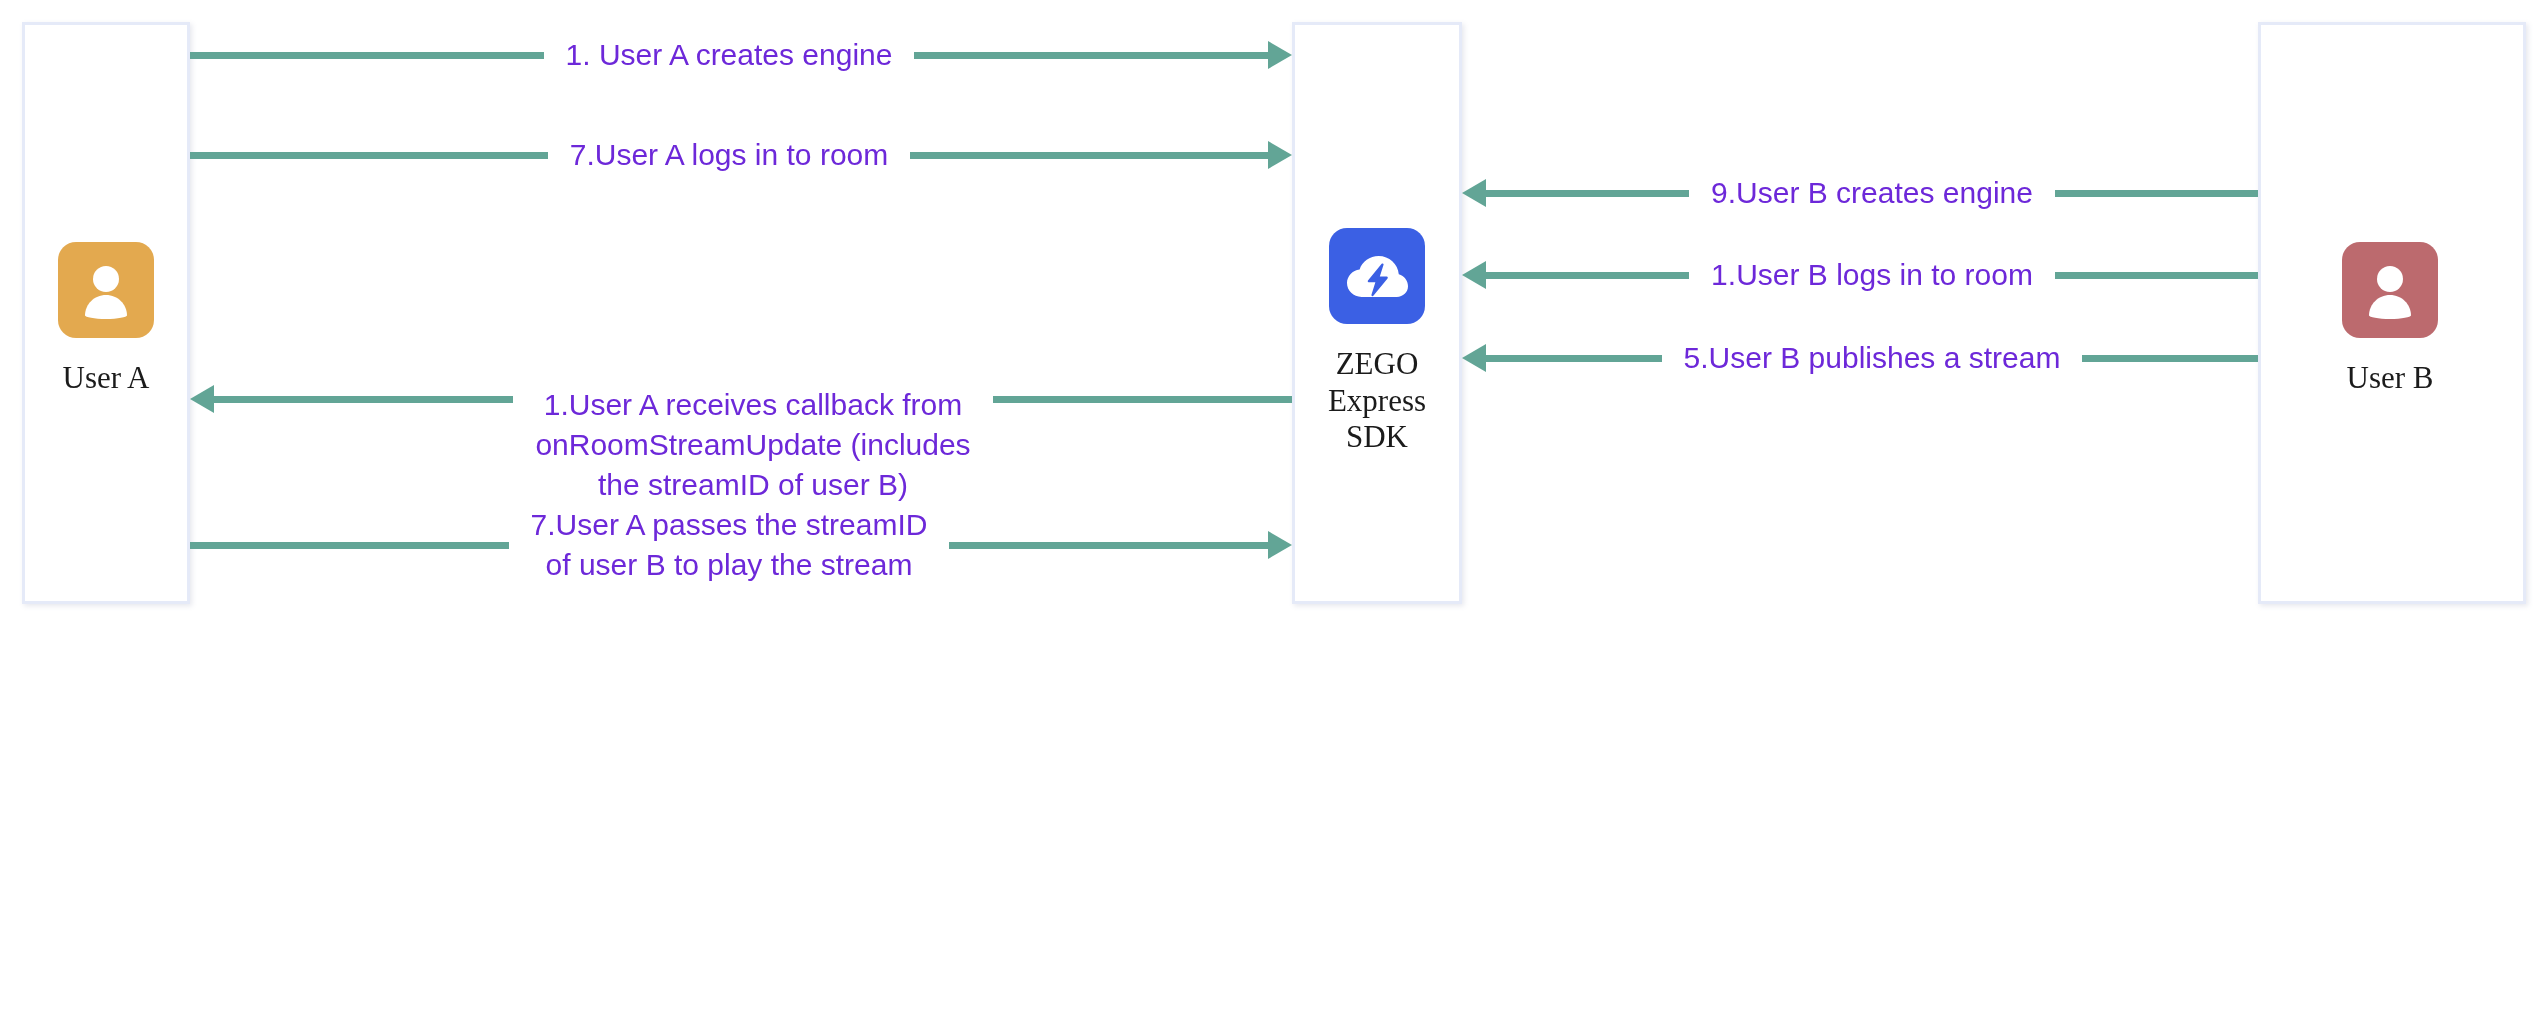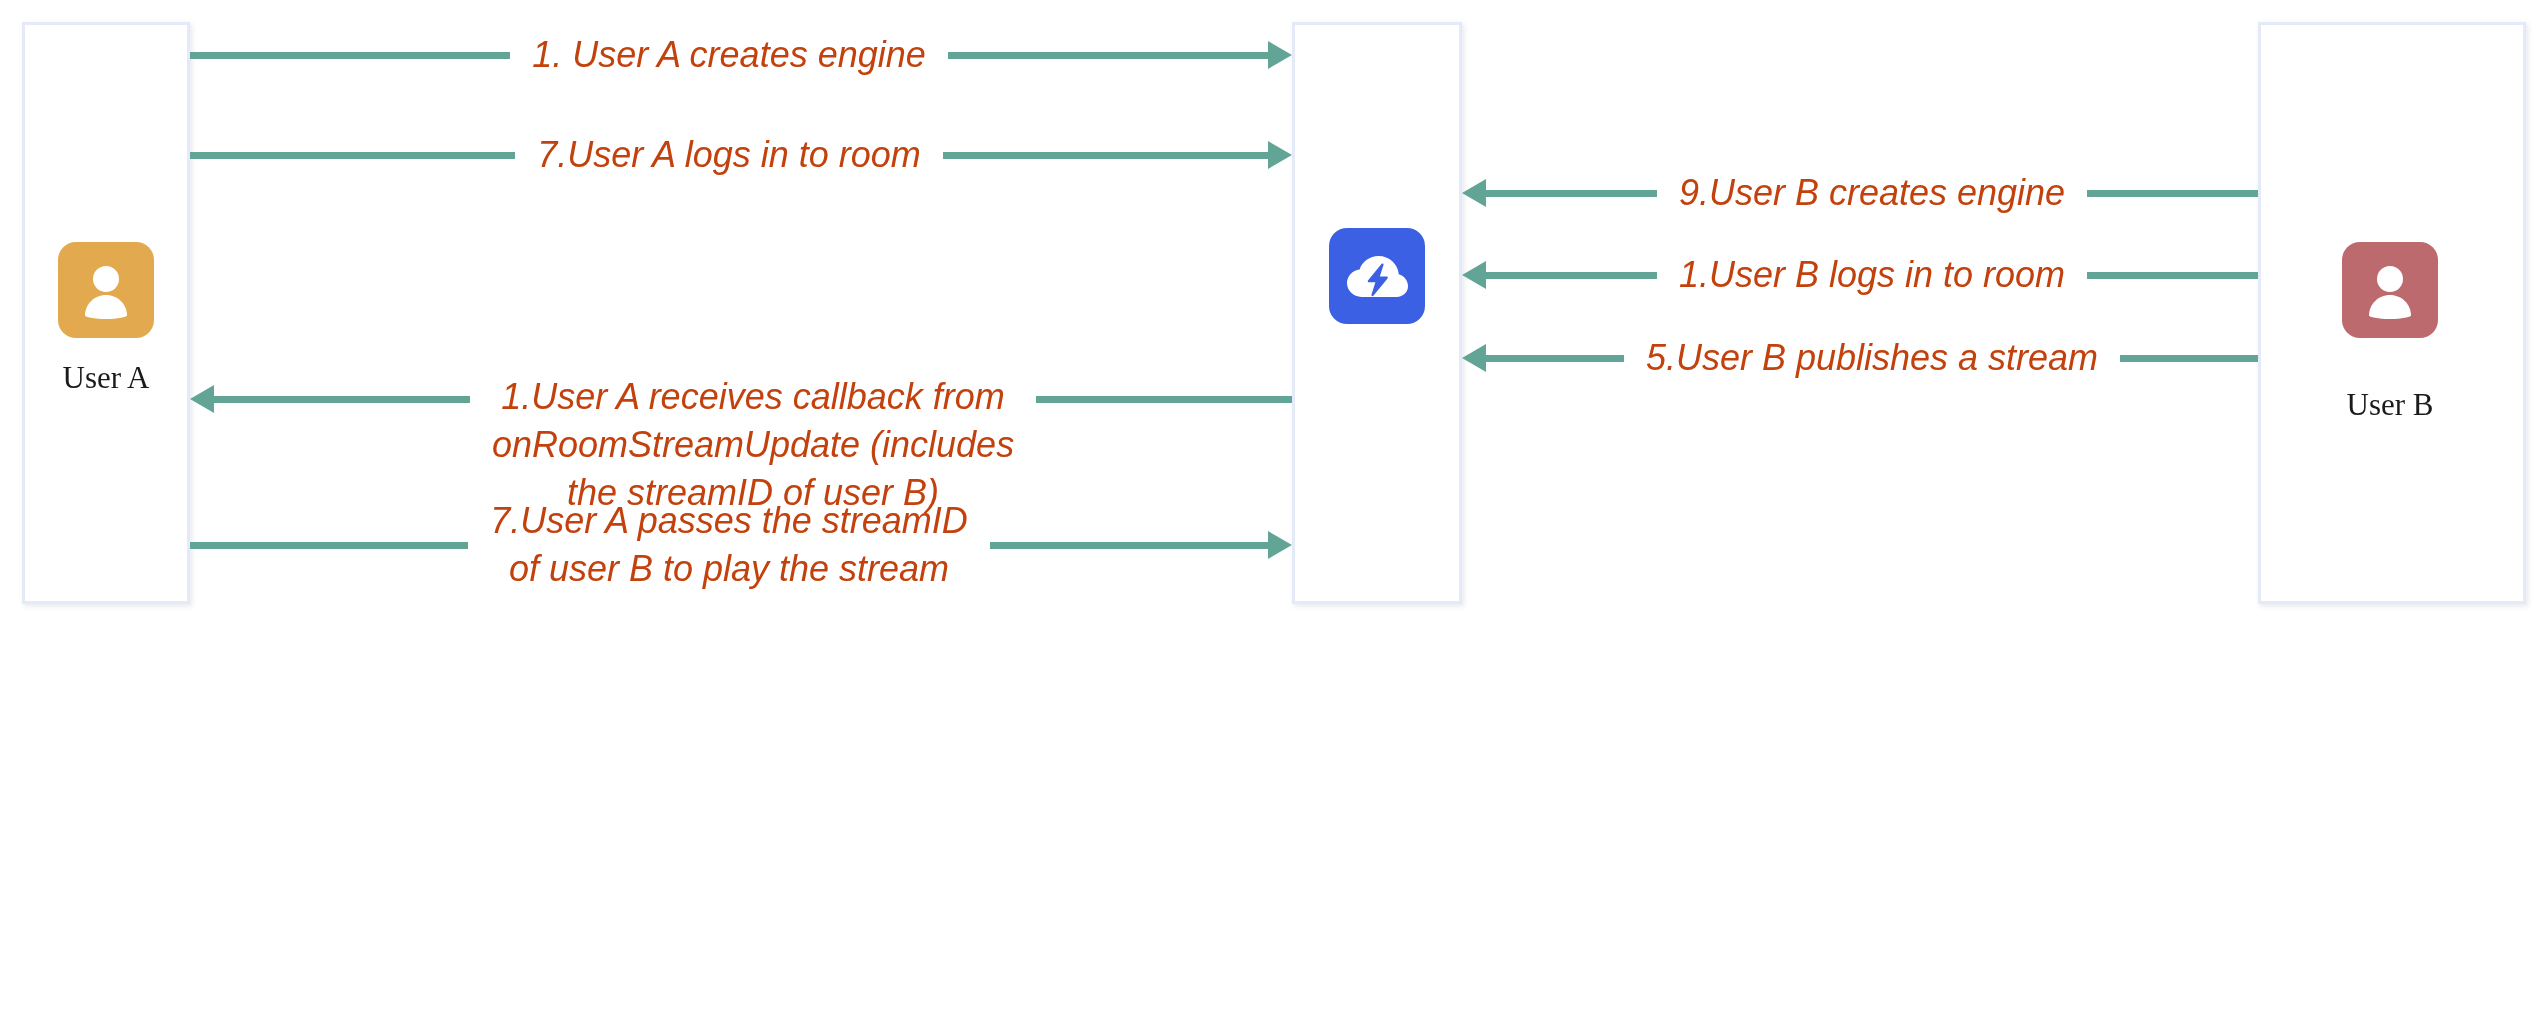--- a/index.html
+++ b/index.html
@@ -53,21 +53,21 @@
     font-size: 31px;
     color: #1b1b1b;
     line-height: 1.18;
     text-align: center;
     white-space: nowrap;
     font-family: Liberation Serif, serif;
   }
   .actor-label.multiline { white-space: normal; }
 
   #actor-user-a { left: -4px;   top: 242px; }
-  #actor-user-b { left: 2280px; top: 242px; gap: 27px; }
+  #actor-user-b { left: 2280px; top: 242px; }
   #actor-sdk    { left: 1267px; top: 228px; }
 
   #icon-user-a { background: #E3A94F; }
   #icon-user-b { background: #BC6A6E; }
   #icon-sdk    { background: #3B60E4; }
 
   
   .arrow-row {
     position: absolute;
     display: flex;
@@ -85,27 +85,26 @@
     height: 0;
     border-top: 14px solid transparent;
     border-bottom: 14px solid transparent;
     flex: 0 0 auto;
   }
   .head-right { border-left: 24px solid #62A596; }
   .head-left  { border-right: 24px solid #62A596; }
 
   .arrow-label {
     flex: 0 0 auto;
-    font-size: 36px;
-    color: #c2410c;
+    font-size: 30px;
+    color: #6d28d9;
     text-align: center;
     line-height: 1.34;
     padding: 0 22px;
     white-space: pre-line;
-    font-style: italic;
   }
 
   
   #arrow-1 { left: 190px;  top: 55px;  width: 1102px; }
   #arrow-2 { left: 190px;  top: 155px; width: 1102px; }
   #arrow-3 { left: 1462px; top: 193px; width: 796px; }
   #arrow-4 { left: 1462px; top: 275px; width: 796px; }
   #arrow-5 { left: 1462px; top: 358px; width: 796px; }
   #arrow-6 { left: 190px;  top: 399px; width: 1102px; }
   #arrow-7 { left: 190px;  top: 545px; width: 1102px; }
@@ -133,20 +132,25 @@
     <div class="actor-label">User A</div>
   </div>
 
   <div class="actor" id="actor-sdk">
     <div class="actor-icon" id="icon-sdk">
       <svg width="66" height="58" viewBox="0 0 66 58" aria-hidden="true">
         <path d="M17.5 50C9.5 50 3 43.8 3 36.1c0-7.1 5.5-12.9 12.6-13.7C18.2 14.6 25.8 9 34.6 9c10.6 0 19.3 8 20.2 18.2C60.3 28.8 64 33.6 64 39.3 64 45.2 59 50 52.8 50H17.5z" fill="#ffffff"></path>
         <path d="M38.5 17.5 24.8 34.2h8.1l-4.4 13.9 14.2-17.4h-8.4z" fill="#3B60E4" stroke="#3B60E4" stroke-width="2.2" stroke-linejoin="round"></path>
       </svg>
     </div>
+    <div class="actor-label multiline">
+      <div>ZEGO</div>
+      <div>Express</div>
+      <div>SDK</div>
+    </div>
   </div>
 
   <div class="actor" id="actor-user-b">
     <div class="actor-icon" id="icon-user-b">
       <svg width="62" height="62" viewBox="0 0 62 62" aria-hidden="true">
         <circle cx="31" cy="20" r="13" fill="#ffffff"></circle>
         <path d="M31 36c-12 0-21 9.5-21 20.5 0 1.6 9.4 3.5 21 3.5s21-1.9 21-3.5C52 45.5 43 36 31 36z" fill="#ffffff"></path>
       </svg>
     </div>
     <div class="actor-label">User B</div>

